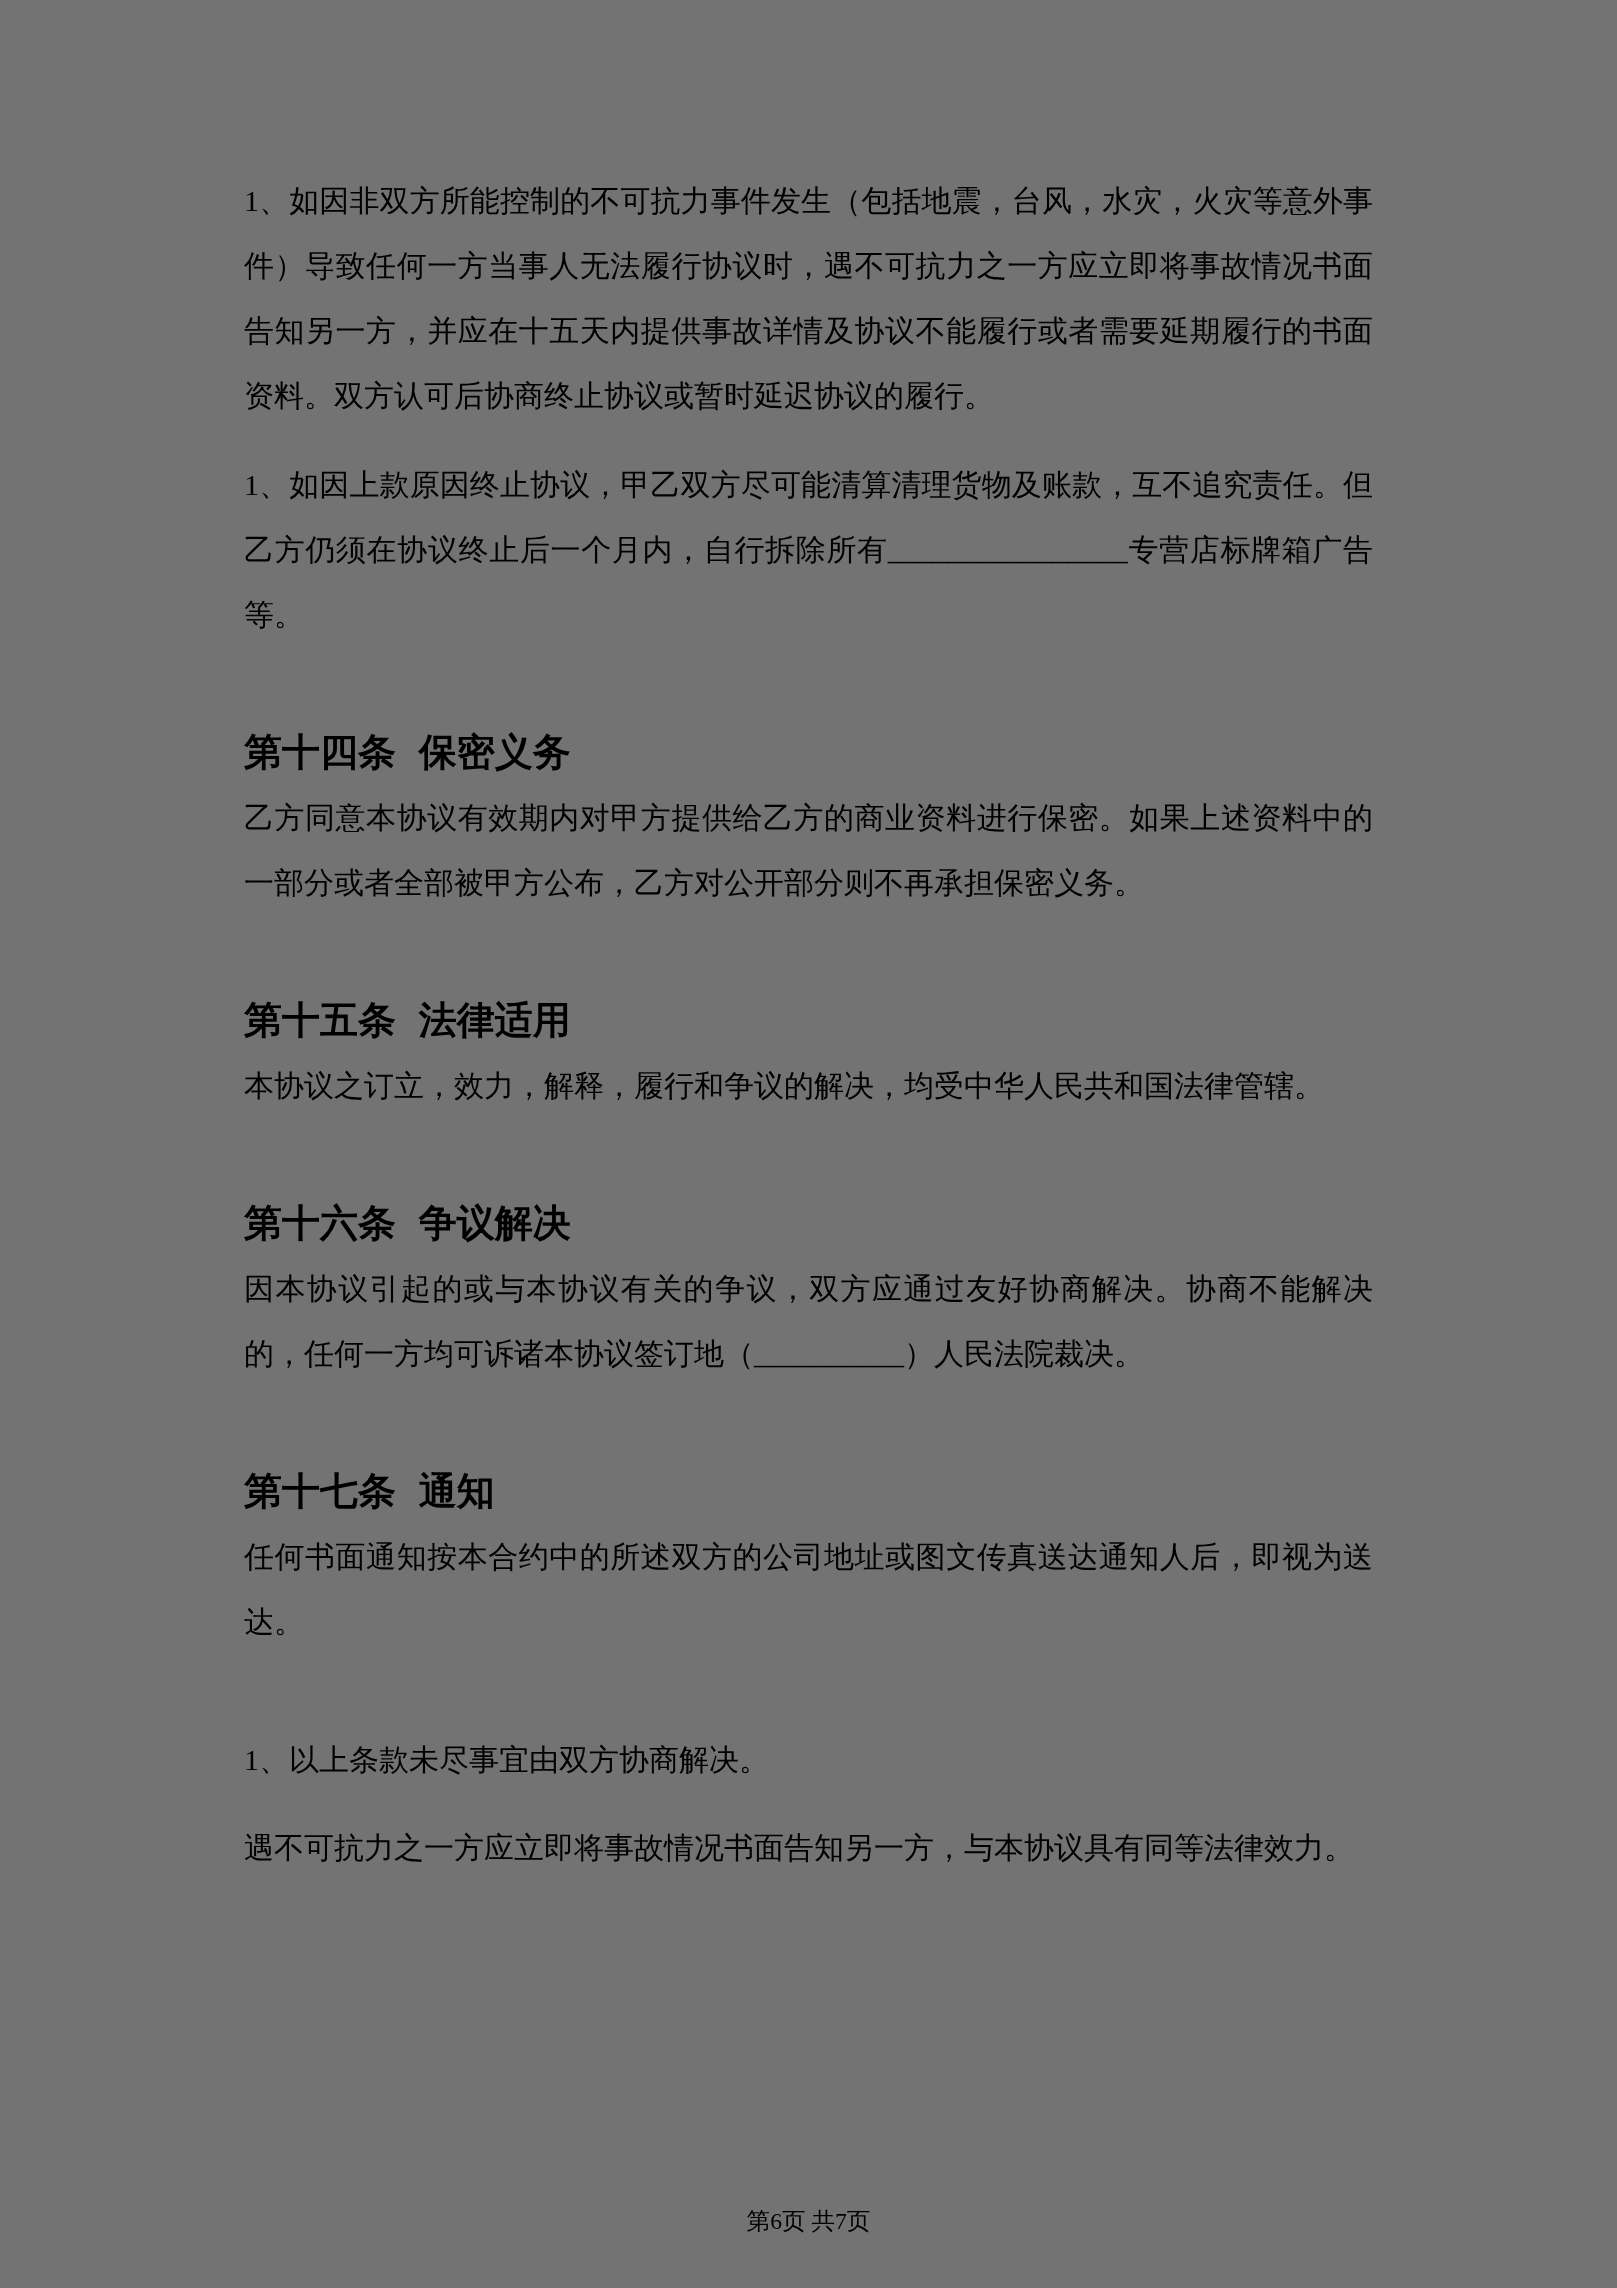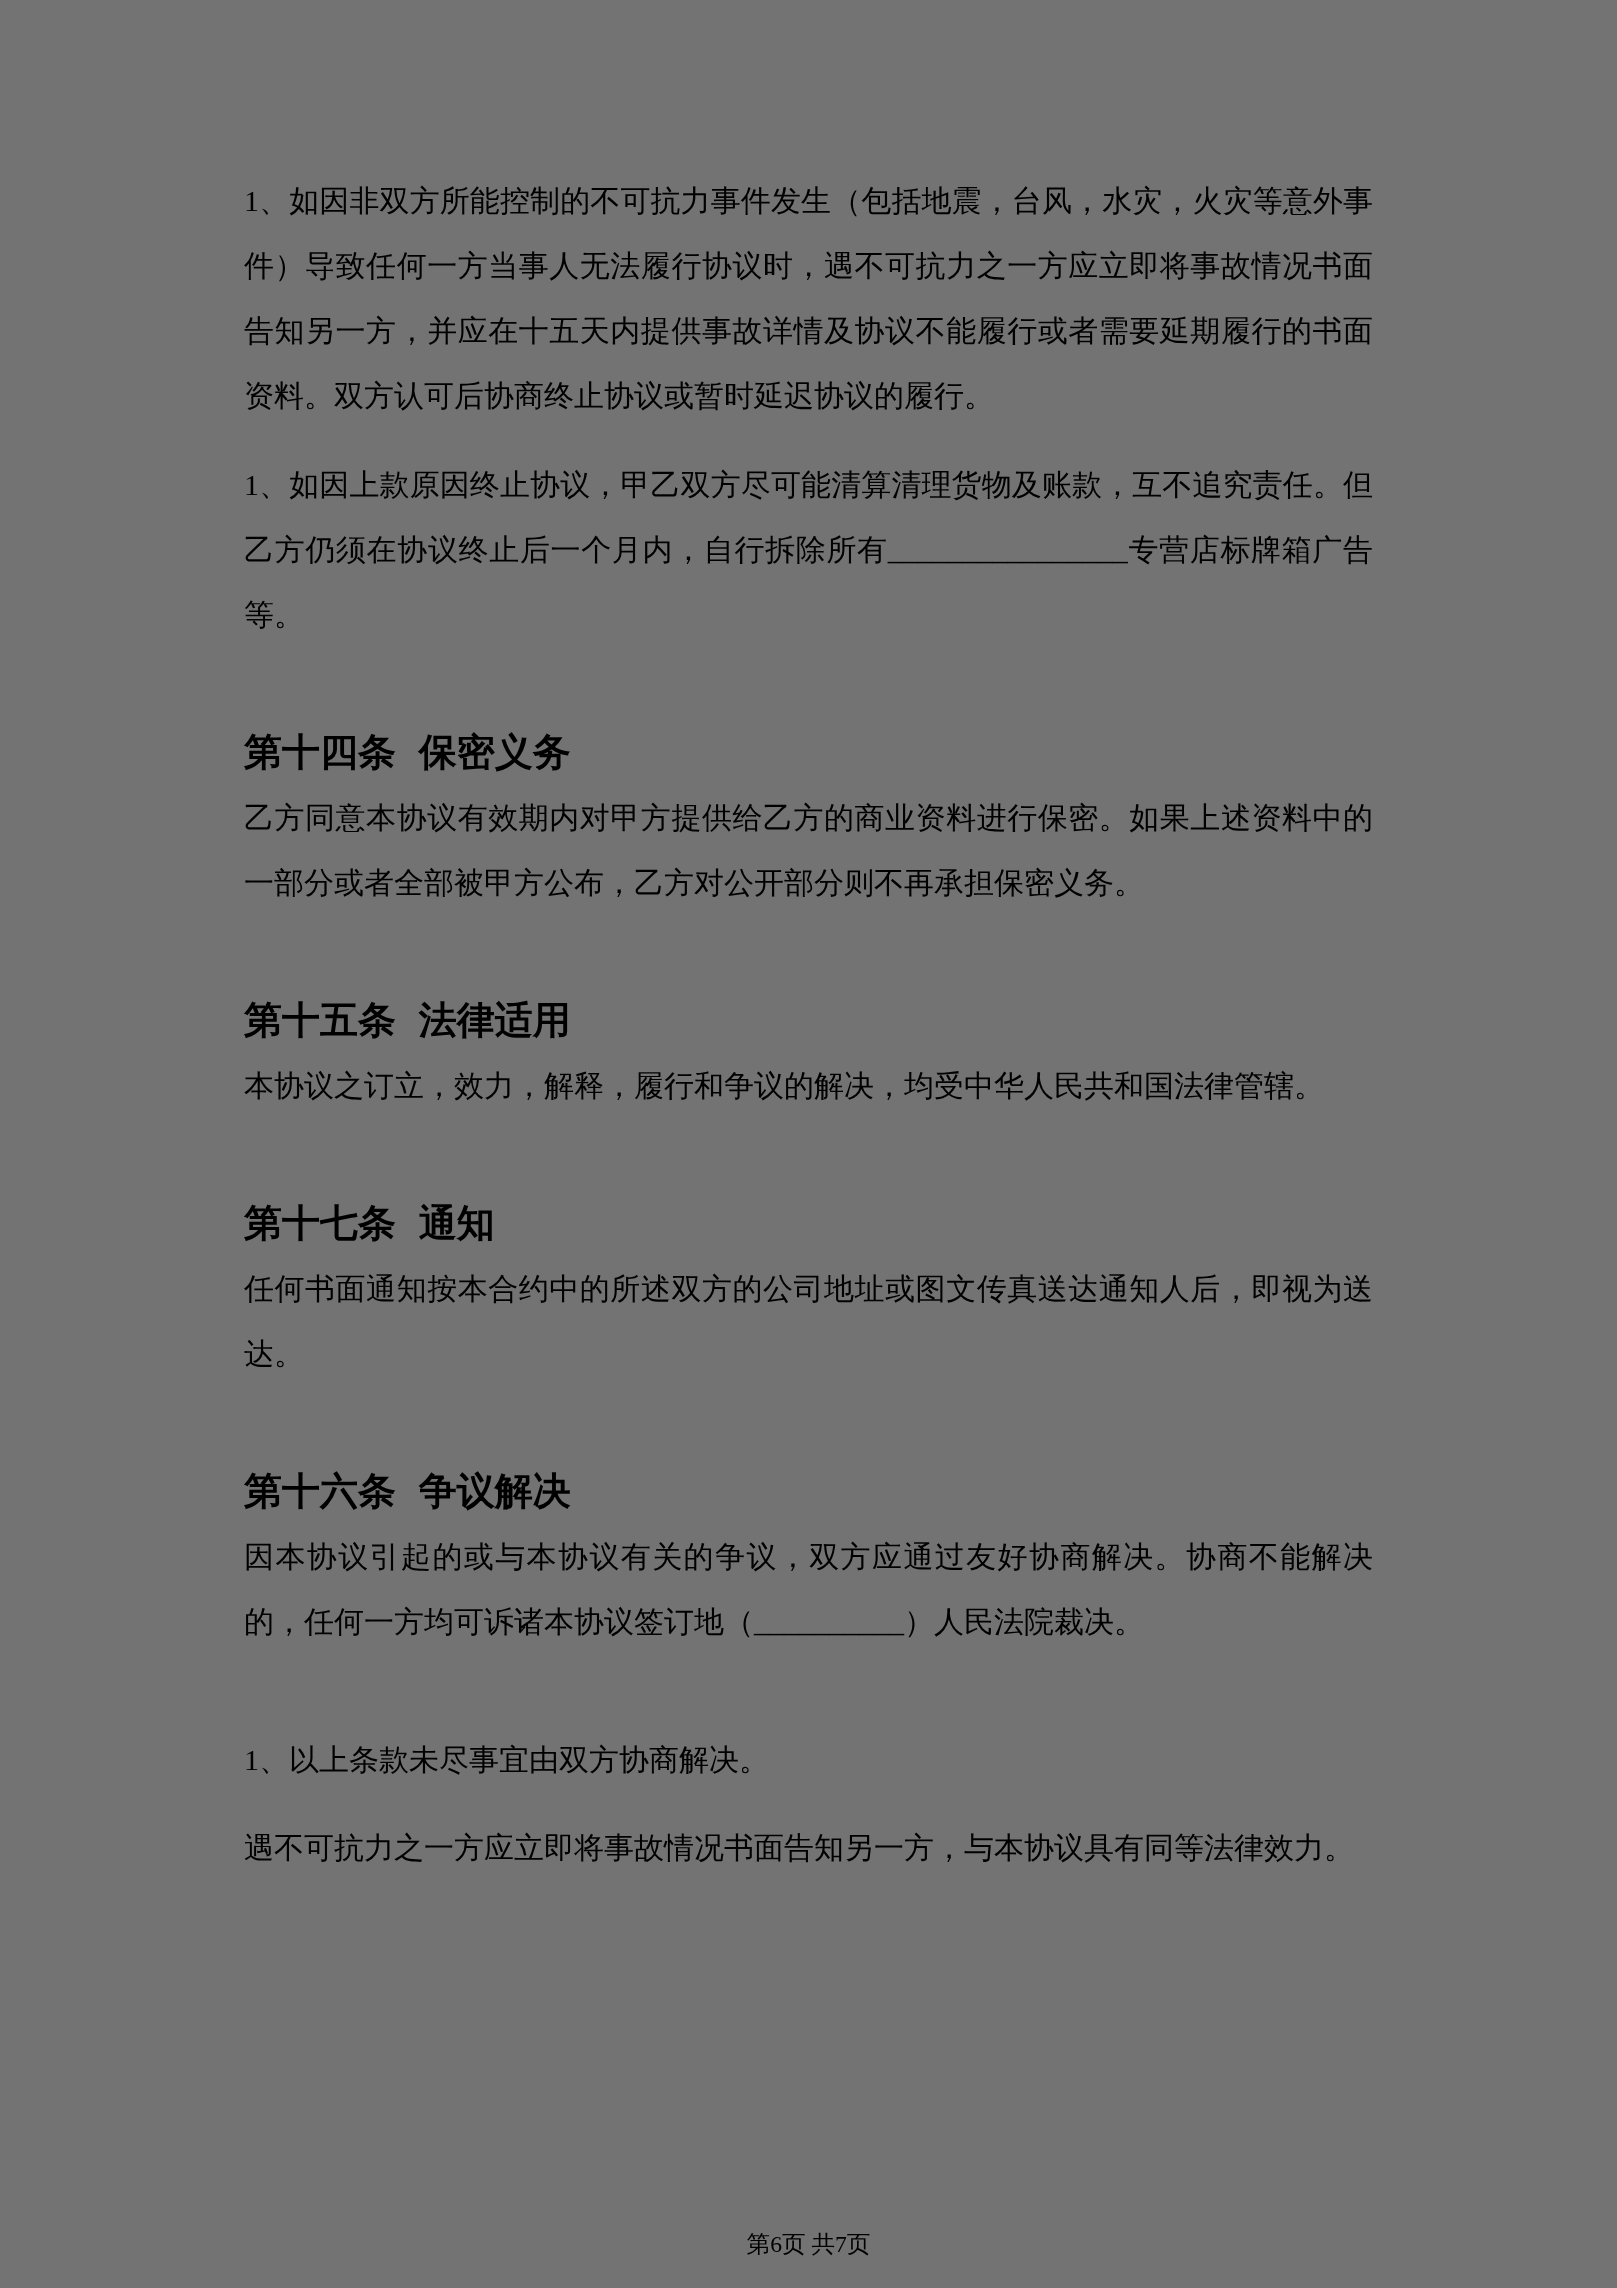--- a/index.html
+++ b/index.html
@@ -31,21 +31,21 @@
   }
   .heading .heading-title {
     margin-left: 0.6em;
   }
   .article .para {
     margin-top: 0;
   }
   .footer {
     position: absolute;
     left: 0;
-    bottom: 29px;
+    bottom: 52px;
     width: 100%;
     text-align: center;
     font-size: 23.6px;
     line-height: 29px;
     color: #000000;
   }
 </style>
 </head>
 <body>
 
@@ -59,27 +59,27 @@
     <h2 class="heading"><span>第十四条</span><span class="heading-title">保密义务</span></h2>
     <p class="para">乙方同意本协议有效期内对甲方提供给乙方的商业资料进行保密。如果上述资料中的一部分或者全部被甲方公布，乙方对公开部分则不再承担保密义务。</p>
   </section>
 
   <section class="article">
     <h2 class="heading"><span>第十五条</span><span class="heading-title">法律适用</span></h2>
     <p class="para">本协议之订立，效力，解释，履行和争议的解决，均受中华人民共和国法律管辖。</p>
   </section>
 
   <section class="article">
-    <h2 class="heading"><span>第十七条</span><span class="heading-title">通知</span></h2>
-    <p class="para">任何书面通知按本合约中的所述双方的公司地址或图文传真送达通知人后，即视为送达。</p>
+    <h2 class="heading"><span>第十六条</span><span class="heading-title">争议解决</span></h2>
+    <p class="para">因本协议引起的或与本协议有关的争议，双方应通过友好协商解决。协商不能解决的，任何一方均可诉诸本协议签订地（__________）人民法院裁决。</p>
   </section>
 
   <section class="article">
-    <h2 class="heading"><span>第十六条</span><span class="heading-title">争议解决</span></h2>
-    <p class="para">因本协议引起的或与本协议有关的争议，双方应通过友好协商解决。协商不能解决的，任何一方均可诉诸本协议签订地（__________）人民法院裁决。</p>
+    <h2 class="heading"><span>第十七条</span><span class="heading-title">通知</span></h2>
+    <p class="para">任何书面通知按本合约中的所述双方的公司地址或图文传真送达通知人后，即视为送达。</p>
   </section>
 
   <section class="article">
     <p class="para">1、以上条款未尽事宜由双方协商解决。</p>
     <p class="para">遇不可抗力之一方应立即将事故情况书面告知另一方，与本协议具有同等法律效力。</p>
   </section>
 
   <div class="footer">第6页 共7页</div>
 
 </div>

